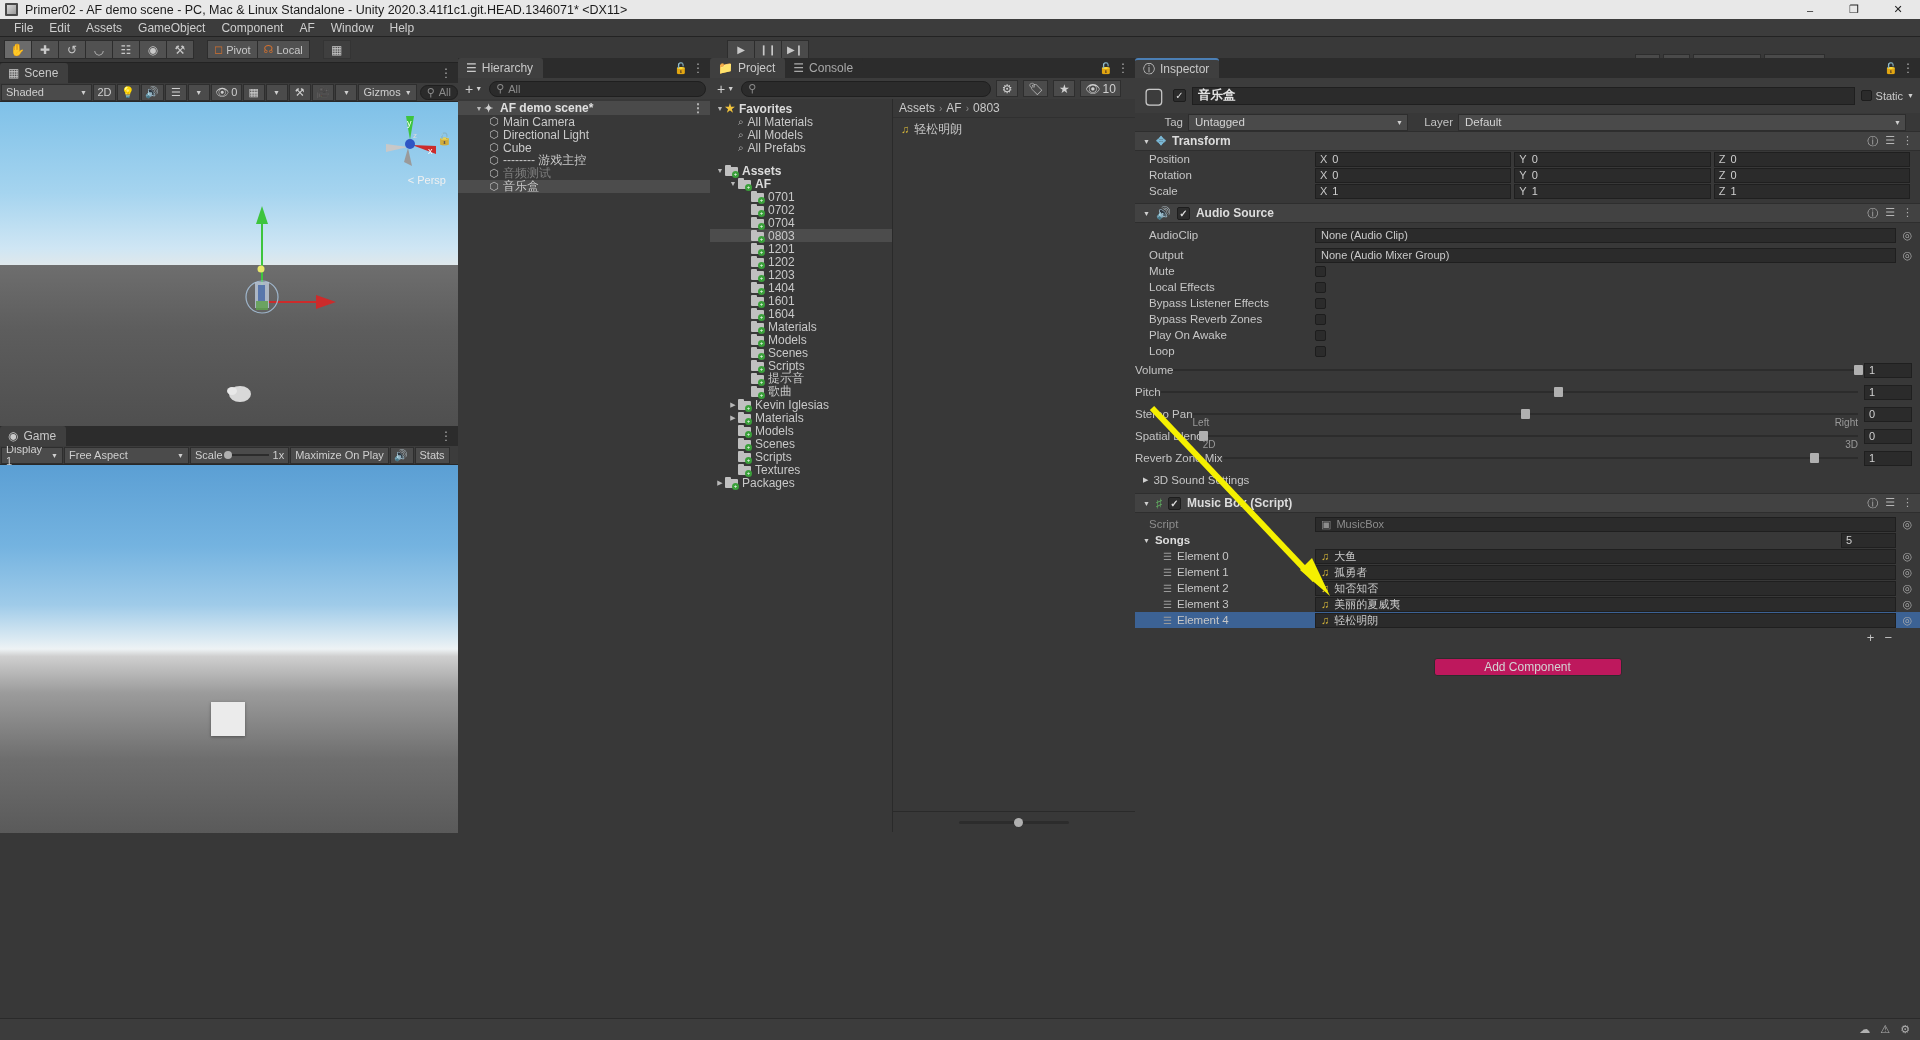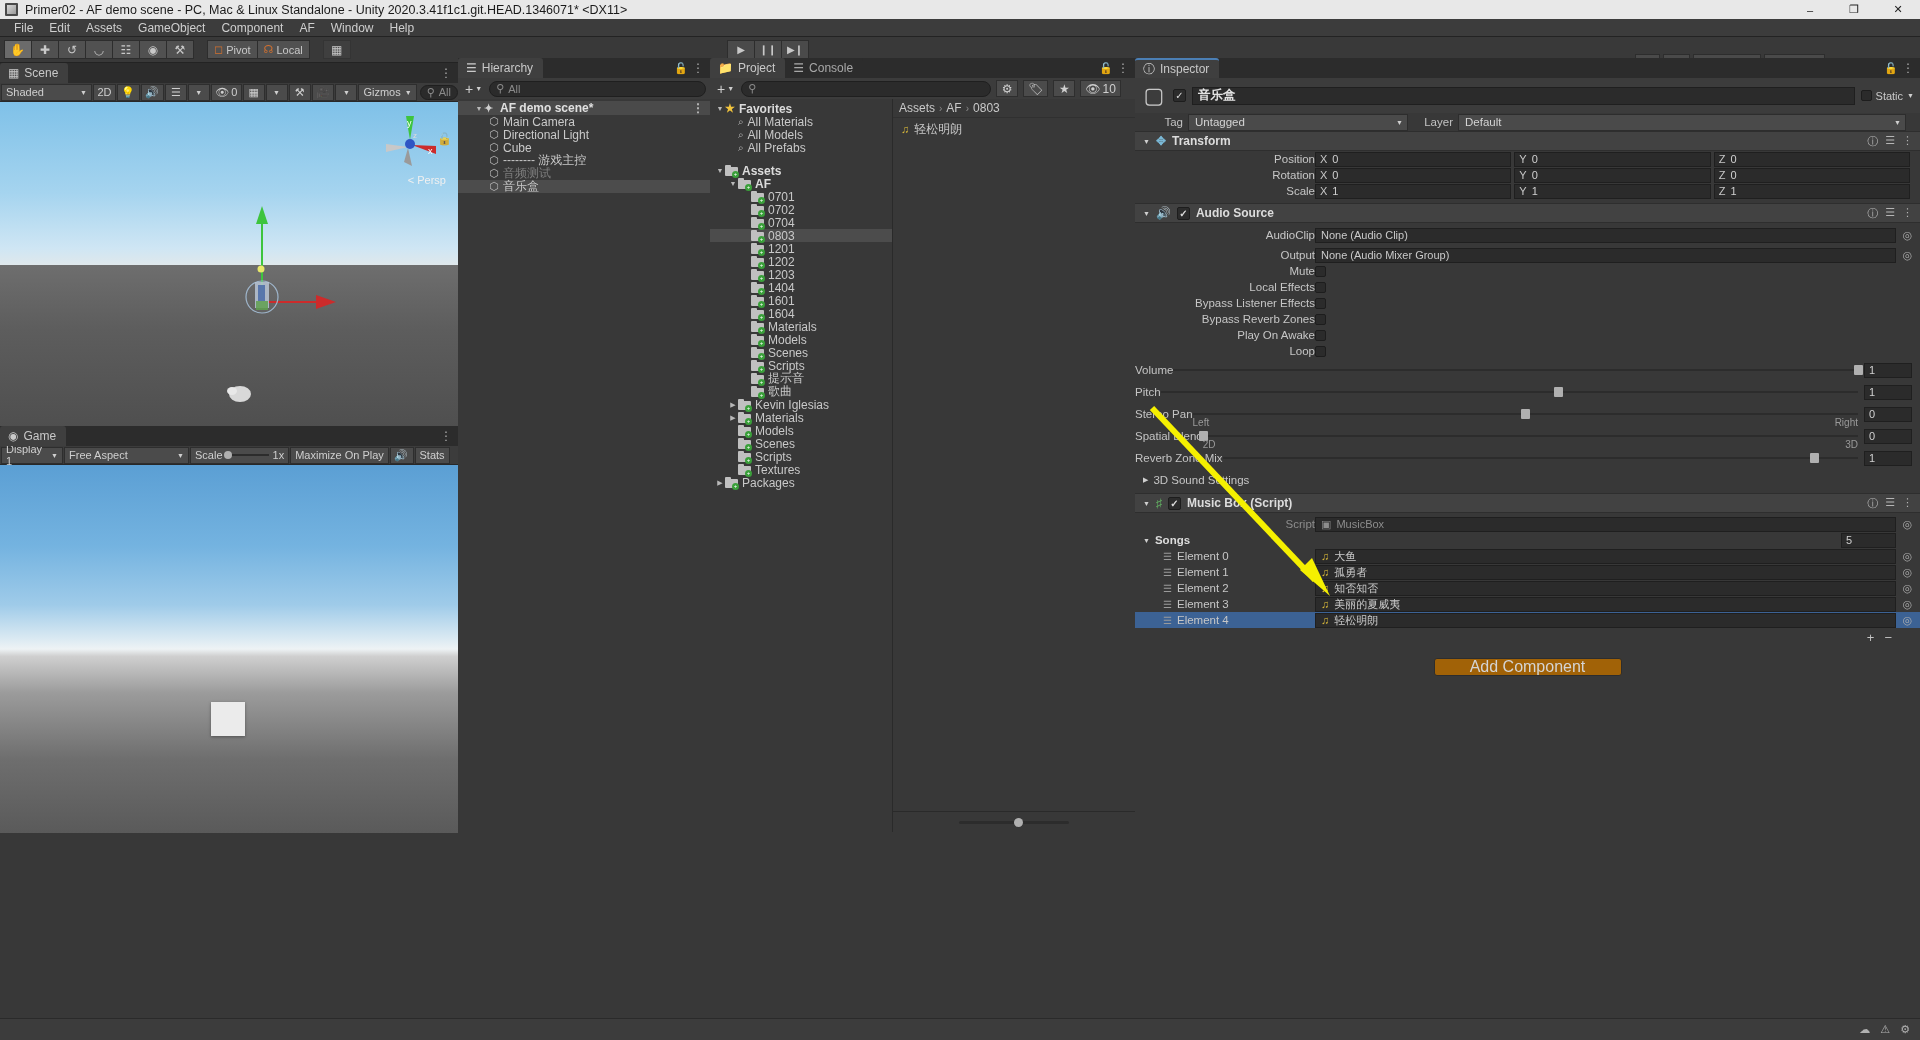--- a/index.html
+++ b/index.html
@@ -193,21 +193,21 @@
   .dropdown {
     height: 17px; background: #4a4a4a; border: 1px solid #2d2d2d; display: flex; align-items: center;
     justify-content: space-between; padding: 0 4px 0 6px; color: #d4d4d4; font-size: 11.5px;
   }
   .comp-hdr {
     height: 20px; background: #424242; border-top: 1px solid #2e2e2e; border-bottom: 1px solid #2e2e2e;
     display: flex; align-items: center; gap: 6px; padding-left: 8px; font-weight: bold; color: #dcdcdc; font-size: 12px;
   }
   .comp-hdr .right-ico { margin-left: auto; margin-right: 7px; display: flex; gap: 7px; color: #b5b5b5; font-weight: normal; font-size: 11px; }
   .prow { height: 16px; display: flex; align-items: center; font-size: 11.5px; }
-  .prow .pname { width: 180px; padding-left: 14px; color: #c6c6c6; text-align: right; }
+  .prow .pname { width: 180px; padding-left: 14px; color: #c6c6c6; }
   .vec3 { display: flex; gap: 3px; flex: 1; padding-right: 10px; }
   .vfield {
     flex: 1; height: 15px; background: #2b2b2b; border: 1px solid #1f1f1f; display: flex; align-items: center;
     padding: 0 4px; gap: 5px; color: #d0d0d0; font-size: 11px;
   }
   .vfield span.ax { color: #c6c6c6; }
   .objfield {
     flex: 1; margin-right: 24px; height: 15px; background: #2b2b2b; border: 1px solid #1f1f1f;
     display: flex; align-items: center; padding: 0 5px; gap: 5px; color: #c9c9c9; font-size: 11px; position: relative;
   }
@@ -224,22 +224,22 @@
     padding: 0 4px; color: #d0d0d0; font-size: 11px; margin-right: 8px;
   }
   .foldout-row { height: 16px; display: flex; align-items: center; gap: 5px; padding-left: 8px; font-size: 11.5px; color: #c6c6c6; }
   .arr-row { height: 16px; display: flex; align-items: center; font-size: 11.5px; }
   .arr-row.sel { background: #3c6294; }
   .arr-name { width: 180px; padding-left: 28px; color: #c6c6c6; display: flex; align-items: center; gap: 6px; }
   .drag-h { color: #9a9a9a; font-size: 10px; letter-spacing: -1px; }
   .arr-btns { height: 18px; display: flex; align-items: center; justify-content: flex-end; gap: 10px;
               padding-right: 28px; color: #c4c4c4; font-size: 13px; }
   .addcomp {
-    width: 188px; height: 18px; margin: 12px auto 0; background: #a16207; border: 1px solid #2d2d2d;
-    border-radius: 3px; display: flex; align-items: center; justify-content: center; font-size: 16px; color: #d4d4d4;
+    width: 188px; height: 18px; margin: 12px auto 0; background: #be185d; border: 1px solid #2d2d2d;
+    border-radius: 3px; display: flex; align-items: center; justify-content: center; font-size: 12px; color: #d4d4d4;
   }
   .arrow-overlay { position: absolute; left: 1140px; top: 395px; width: 440px; height: 200px; pointer-events: none; }
   .watermark { position: absolute; right: 8px; bottom: 6px; color: #8d8d8d; font-size: 11.5px; }
   .statusbar { position: absolute; left: 0; bottom: 0; width: 1920px; height: 22px; background: #3c3c3c;
                border-top: 1px solid #2a2a2a; display: flex; align-items: center; }
   .sb-right { margin-left: auto; display: flex; gap: 10px; padding-right: 10px; color: #b0b0b0; font-size: 11px; }
 </style>
 </head>
 <body>
 

